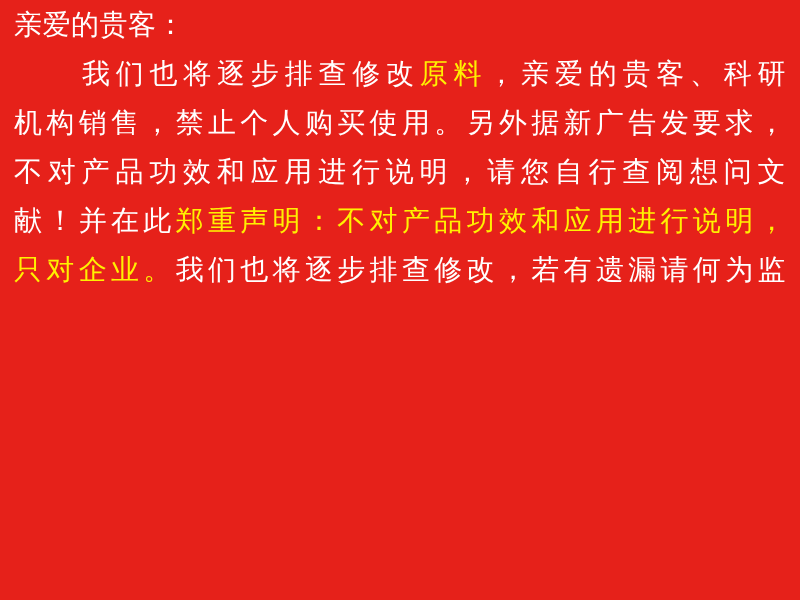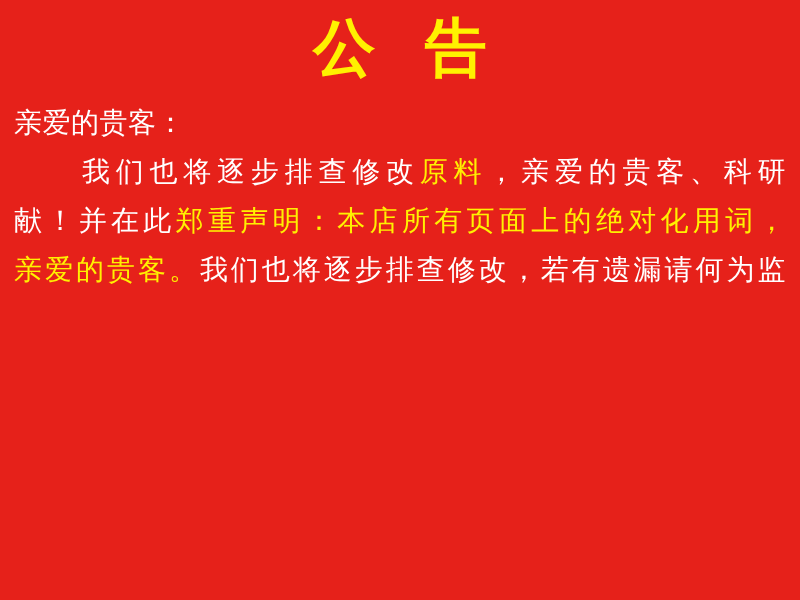--- a/index.html
+++ b/index.html
@@ -53,21 +53,22 @@
   }
   .hl {
     color: var(--yellow);
     margin-top: 22px;
   }
 </style>
 </head>
 <body>
 
 <div class="poster">
-  <h1 class="title">公 告</h1>
   <div class="body-text">
       <div class="line"><span>亲爱的贵客：</span></div>
       <div class="line justify indent"><span>我们也将逐步排查修改</span><span class="hl">原料</span><span>，亲爱的贵客、科研</span></div>
-      <div class="line justify"><span>献！并在此</span><span class="hl">郑重声明：本店所有页面上的绝对化用词，</span></div>
-      <div class="line justify"><span class="hl">亲爱的贵客。</span><span>我们也将逐步排查修改，若有遗漏请何为监</span></div>
+      <div class="line justify"><span>机构销售，禁止个人购买使用。另外据新广告发要求，</span></div>
+      <div class="line justify"><span>不对产品功效和应用进行说明，请您自行查阅想问文</span></div>
+      <div class="line justify"><span>献！并在此</span><span class="hl">郑重声明：不对产品功效和应用进行说明，</span></div>
+      <div class="line justify"><span class="hl">只对企业。</span><span>我们也将逐步排查修改，若有遗漏请何为监</span></div>
     </div>
 
 </div>
 
 </body></html>

